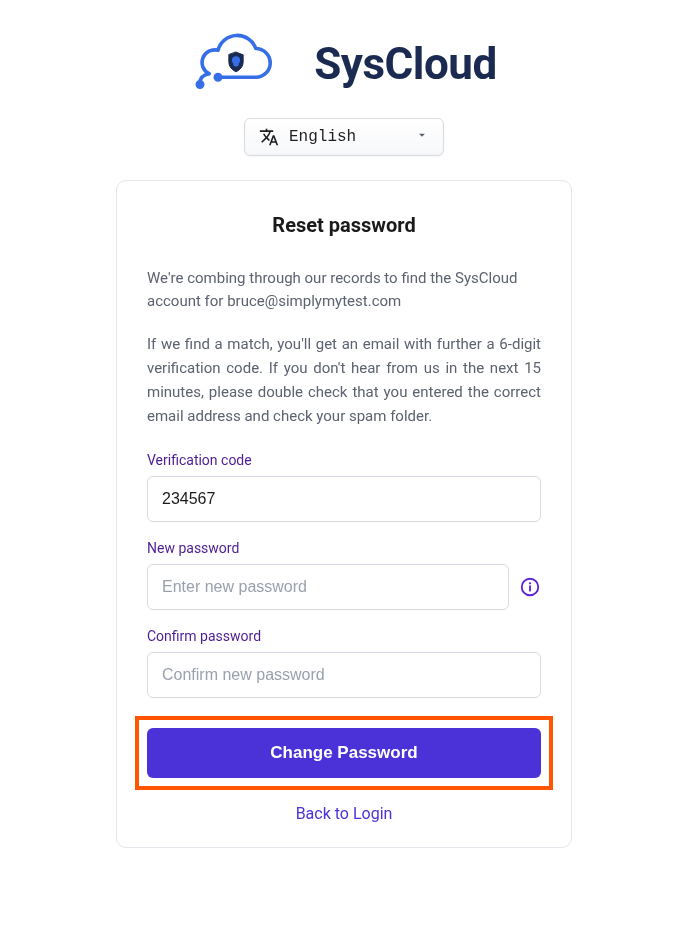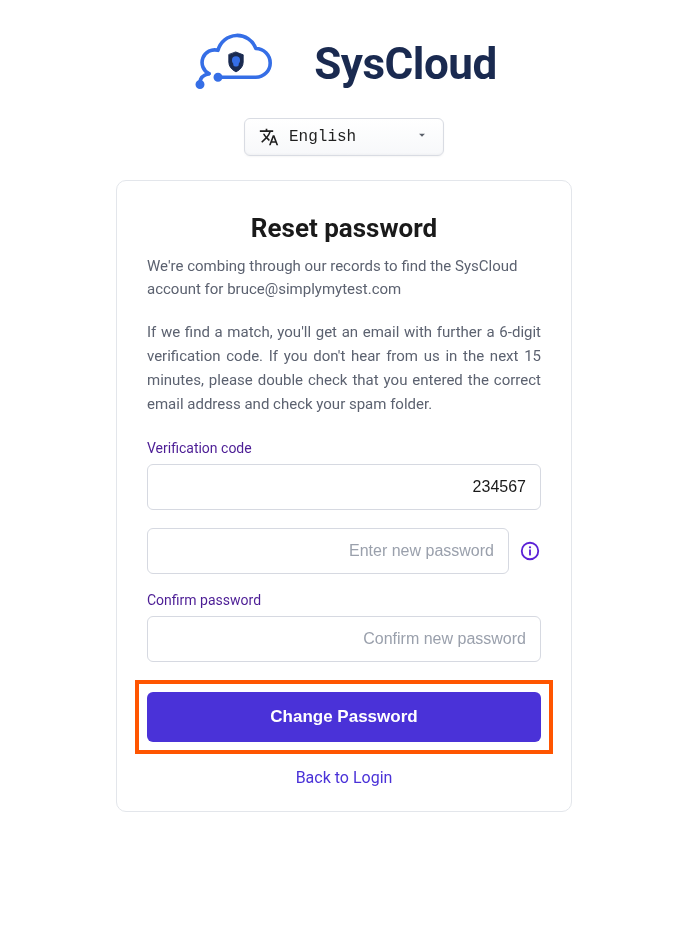--- a/index.html
+++ b/index.html
@@ -65,25 +65,25 @@
       border: 1px solid #e3e6eb;
       border-radius: 10px;
       width: 456px;
       padding: 32px 0 24px 0;
       background: #fff;
     }
     .card-inner {
       padding: 0 30px;
     }
     .card h1 {
-      font-size: 26px;
+      font-size: 20px;
       font-weight: 700;
       color: #1a1a1a;
       text-align: center;
-      margin-bottom: 12px;
+      margin-bottom: 30px;
     }
     .desc1 {
       font-size: 15px;
       line-height: 1.55;
       color: #5c6270;
       margin-bottom: 18px;
     }
     .desc2 {
       font-size: 15px;
       line-height: 1.6;
@@ -106,21 +106,20 @@
     .text-input {
       flex: 1;
       width: 100%;
       border: 1px solid #d6d9e1;
       border-radius: 6px;
       padding: 13px 14px;
       font-size: 16px;
       color: #1a1a1a;
       background: #fff;
       outline: none;
-      text-align: right;
     }
     .text-input::placeholder {
       color: #9aa0ac;
     }
     .info-icon-wrap {
       width: 22px;
       height: 22px;
       color: #5b21d6;
       flex-shrink: 0;
     }
@@ -190,20 +189,21 @@
     <h1>Reset password</h1>
 
     <p class="desc1">We're combing through our records to find the SysCloud account for bruce@simplymytest.com</p>
     <p class="desc2">If we find a match, you'll get an email with further a 6-digit verification code. If you don't hear from us in the next 15 minutes, please double check that you entered the correct email address and check your spam folder.</p>
 
     <label class="field-label">Verification code</label>
     <div class="input-row">
       <input type="text" class="text-input" value="234567" style="">
     </div>
 
+    <label class="field-label">New password</label>
     <div class="input-row">
       <input type="password" class="text-input narrow-input" placeholder="Enter new password" style="">
       <span class="info-icon-wrap">
         <svg viewBox="0 0 24 24" width="22" height="22" fill="none" stroke="currentColor" stroke-width="2">
           <circle cx="12" cy="12" r="9"></circle>
           <line x1="12" y1="11" x2="12" y2="16" stroke-linecap="round"></line>
           <circle cx="12" cy="8" r="1.2" fill="currentColor" stroke="none"></circle>
         </svg>
       </span>
     </div>

